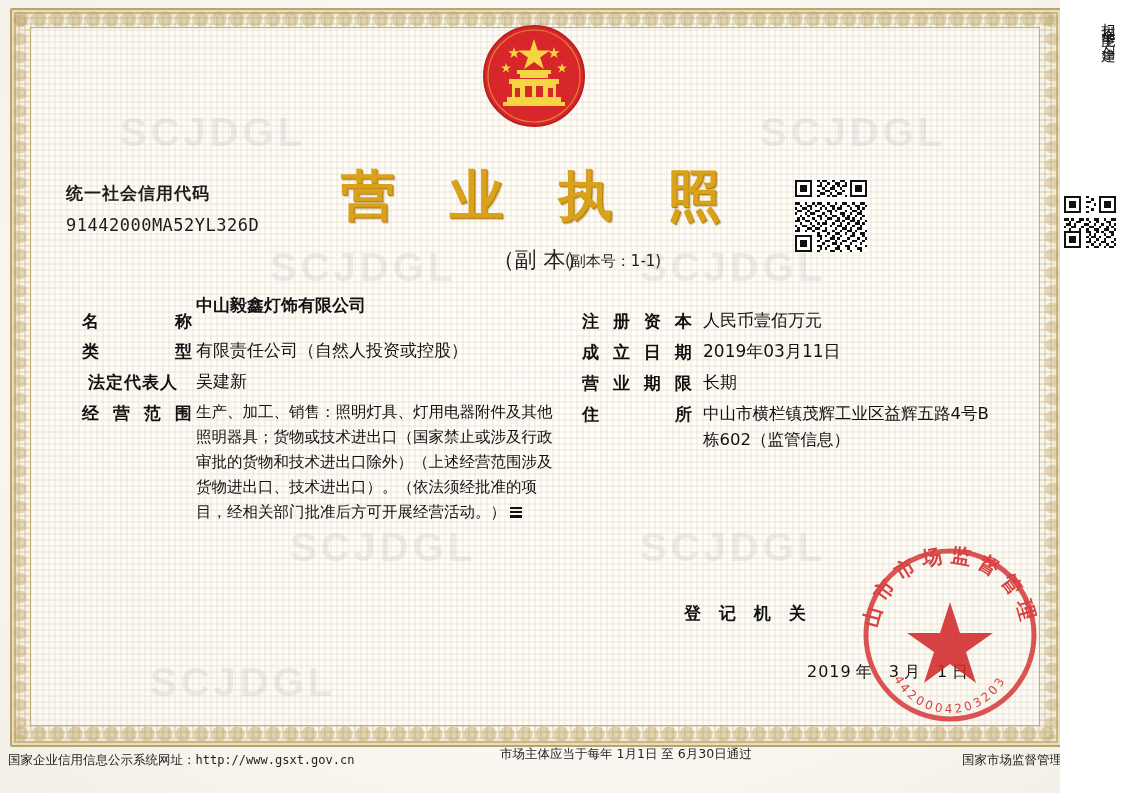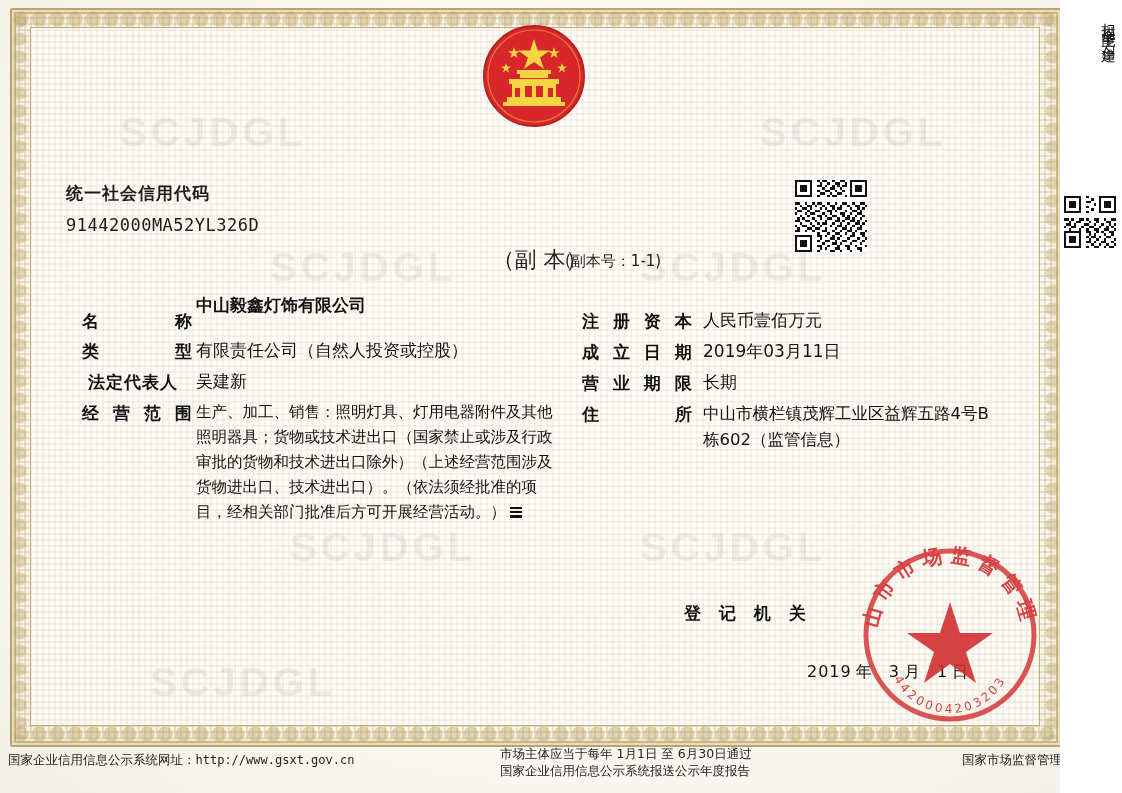--- a/index.html
+++ b/index.html
@@ -224,20 +224,21 @@
         <rect x="44" y="63" width="7" height="11"></rect>
         <rect x="55" y="63" width="7" height="11"></rect>
         <rect x="34" y="65" width="5" height="9"></rect>
         <rect x="67" y="65" width="5" height="9"></rect>
       </g>
 
       <circle cx="53" cy="53" r="46" fill="none" stroke="#f5d642" stroke-width="1.2" opacity=".5"></circle>
     </svg>
   </div>
 
+  <div class="title">营 业 执 照</div>
   <div class="subtitle">（副 本）</div>
   <div class="copyno">(副本号：1-1)</div>
 
   <div class="credit-label">统一社会信用代码</div>
   <div class="credit-value">91442000MA52YL326D</div>
 
   <div class="qr">
     <svg viewBox="0 0 29 29" width="72" height="72" shape-rendering="crispEdges">
       <rect width="29" height="29" fill="#fff"></rect>
       <g fill="#111">
@@ -476,21 +477,20 @@
       </text>
       <polygon points="95,62 105,93 138,93 111,112 121,143 95,124 69,143 79,112 52,93 85,93" fill="#d2292b"></polygon>
     </svg>
   </div>
 
   <div class="bottom-left">
     <span>国家企业信用信息公示系统网址：</span><span class="url">http://www.gsxt.gov.cn</span>
   </div>
   <div class="bottom-center">
     <div>市场主体应当于每年 1月1日 至 6月30日通过</div>
-    <div>国家企业信用信息公示系统报送公示年度报告</div>
   </div>
   <div class="bottom-right">国家市场监督管理总局监制</div>
 
   <div class="right-strip">
     <div class="strip-text">扫描全能王 创建</div>
     <div class="strip-qr">
       <svg viewBox="0 0 21 21" width="52" height="52" shape-rendering="crispEdges">
         <rect width="21" height="21" fill="#fff"></rect>
         <g fill="#111">
           <rect x="0" y="0" width="7" height="7"></rect>

